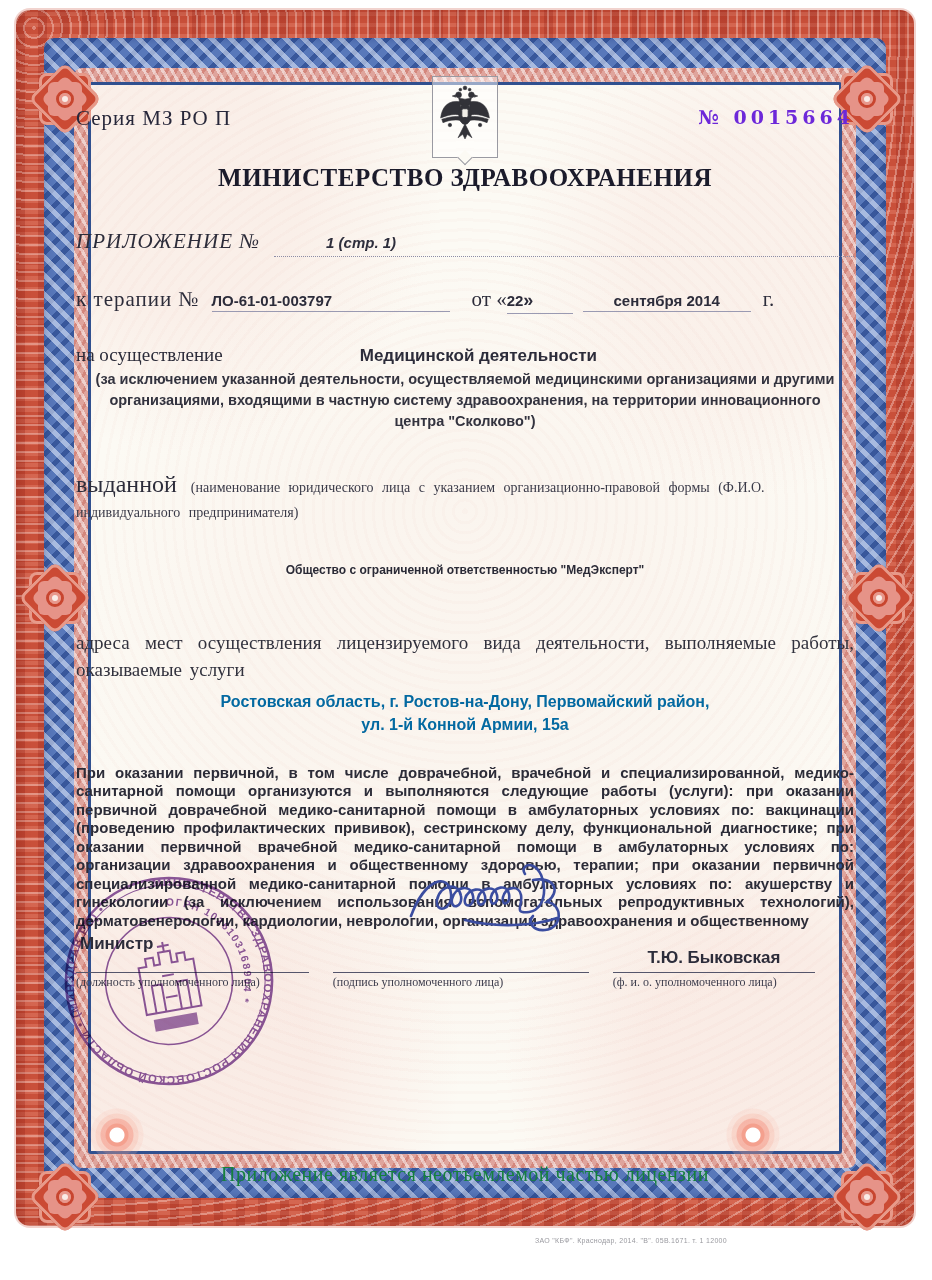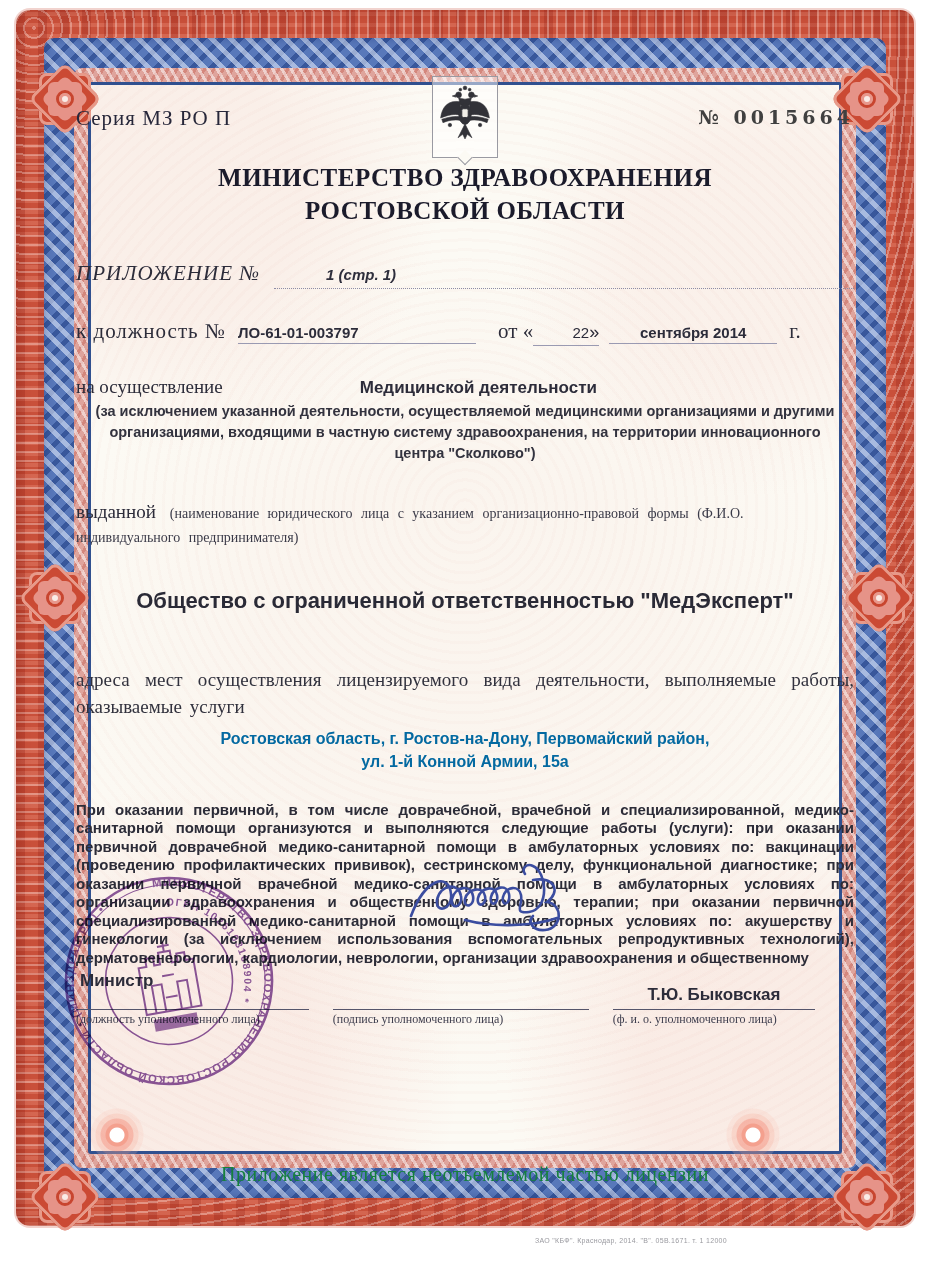--- a/index.html
+++ b/index.html
@@ -62,58 +62,58 @@
     background:
       radial-gradient(circle, #ffffff 0 7px, #f4a08e 8px 11px, rgba(244,140,120,.55) 12px 16px,
         rgba(246,170,150,.35) 17px 21px, rgba(248,190,175,.2) 22px 26px, transparent 27px);
   }
 
   
   .content { position:absolute; inset:14px; padding:26px 46px 0 46px; color:#2c2c3a; }
 
   .header-row { display:flex; justify-content:space-between; align-items:flex-start; margin-top:26px; }
   .series { font-size:21px; letter-spacing:1px; margin-top:30px; color:#27273a; }
-  .cert-number { font-family:"DejaVu Serif", serif; font-weight:bold; font-size:19px; letter-spacing:4px; margin-top:30px; color:#404040; }
+  .cert-number { font-family:"DejaVu Serif", serif; font-weight:bold; font-size:19px; letter-spacing:4px; margin-top:30px; color:#6d28d9; }
 
   .emblem-box { position:relative; width:66px; height:82px; border:1.5px solid #9a9aa2; background:rgba(255,255,255,.5); }
   .emblem-box::after { content:""; position:absolute; left:50%; bottom:-6px; width:10px; height:10px;
     background:#fcfaf4; border-right:1.5px solid #9a9aa2; border-bottom:1.5px solid #9a9aa2;
     transform:translateX(-50%) rotate(45deg); }
   .emblem-box svg { position:absolute; left:50%; top:46%; transform:translate(-50%,-50%); }
 
   .doc-title { text-align:center; font-weight:bold; font-size:25px; line-height:1.3; letter-spacing:.5px;
     color:#1b1b2b; margin-top:4px; }
 
   .appendix-row { display:flex; align-items:baseline; margin-top:34px; font-size:21px;font-style:italic; }
   .appendix-label { letter-spacing:1px; white-space:nowrap; }
   .appendix-value-cell { flex:1; border-bottom:1.5px dotted #8d8da6; margin-left:14px; padding:0 0 2px 52px; }
   .appendix-value { font-family:"Liberation Sans", sans-serif; font-weight:bold; font-size:15px; color:#2e2e3c; }
 
   .license-row { display:flex; align-items:baseline; margin-top:30px; font-size:21px; white-space:nowrap; }
   .lic-label { letter-spacing:1px; }
   .lic-num { width:238px; border-bottom:1.5px solid #9a9ab2; margin-left:12px; padding-bottom:2px;
     font-family:"Liberation Sans", sans-serif; font-weight:bold; font-size:15px; }
   .lic-ot { margin-left:22px; }
-  .lic-day { width:66px; text-align:right; border-bottom:1.5px solid #9a9ab2; padding-bottom:2px;
-    font-family:"Liberation Sans", sans-serif; font-weight:normal; font-size:15px; }
+  .lic-day { width:66px; text-align:left; border-bottom:1.5px solid #9a9ab2; padding-bottom:2px;
+    font-family:"Liberation Sans", sans-serif; font-weight:bold; font-size:15px; }
   .lic-quote { font-size:18px; }
   .lic-date { width:168px; text-align:center; border-bottom:1.5px solid #9a9ab2; margin-left:10px; padding-bottom:2px;
     font-family:"Liberation Sans", sans-serif; font-weight:bold; font-size:15px; }
   .lic-year { margin-left:12px; }
 
   .activity-row { display:flex; align-items:flex-end; margin-top:30px; }
   .activity-label { font-size:19px; white-space:nowrap; }
   .activity-name { flex:1; text-align:center; font-family:"Liberation Sans", sans-serif; font-weight:bold; font-size:17px; padding-right:120px; }
   .activity-note { margin-top:3px; text-align:center; font-family:"Liberation Sans", sans-serif; font-weight:bold;
     font-size:14.5px; line-height:1.45; color:#33333f; padding:0 8px; }
 
   .issued-block { margin-top:34px; font-size:14px; line-height:1.5; color:#3a3a48; }
-  .issued-label { font-size:19px; color:#2c2c3a; margin-right:14px; }
+  .issued-label { font-size:24px; color:#2c2c3a; margin-right:14px; }
   .issued-caption { word-spacing:5px; }
-  .org-name { margin-top:40px; text-align:center; font-family:"Liberation Sans", sans-serif; font-weight:bold; font-size:22px; color:#2a2a36; }
+  .org-name { margin-top:40px; text-align:center; font-family:"Liberation Sans", sans-serif; font-weight:bold; font-size:12px; color:#2a2a36; }
 
   .addresses-label { margin-top:52px; font-size:19px; line-height:1.45; text-align:justify; word-spacing:3px; color:#32323e; }
   .address-lines { margin-top:6px; text-align:center; font-family:"Liberation Sans", sans-serif; font-weight:bold;
     font-size:16px; line-height:1.45; color:#0369a1; }
 
   .services { margin-top:28px; font-family:"Liberation Sans", sans-serif; font-weight:bold; font-size:15px;
     line-height:1.23; text-align:justify; color:#2c2c38; }
 
   .sig-row { display:flex; margin-top:2px; align-items:flex-end; }
   .sig-col { display:flex; flex-direction:column; }
@@ -221,32 +221,31 @@
                 <circle cx="76" cy="74" r="3"></circle>
             <rect x="44.5" y="46" width="11" height="15" rx="2.5" fill="#f2efe8" stroke-width="1.6"></rect>
           </g>
         </svg>
       </div>
       <span class="cert-number">№  0015664</span>
     </div>
 
     <div class="doc-title">
       <div>МИНИСТЕРСТВО ЗДРАВООХРАНЕНИЯ</div>
-      <div>РОСТОВСКОЙ ОБЛАСТИ</div>
     </div>
 
     <div class="appendix-row">
       <span class="appendix-label">ПРИЛОЖЕНИЕ №</span>
       <span class="appendix-value-cell">
         <span class="appendix-value">1 (стр. 1)</span>
       </span>
     </div>
 
     <div class="license-row">
-      <span class="lic-label">к должность №</span>
+      <span class="lic-label">к терапии №</span>
       <span class="lic-num">ЛО-61-01-003797</span>
       <span class="lic-ot">от «</span>
       <span class="lic-day"><span>22</span><span class="lic-quote">»</span></span>
       <span class="lic-date">сентября 2014</span>
       <span class="lic-year">г.</span>
     </div>
 
     <div class="activity-row">
       <span class="activity-label">на осуществление</span>
       <span class="activity-name">Медицинской деятельности</span>

